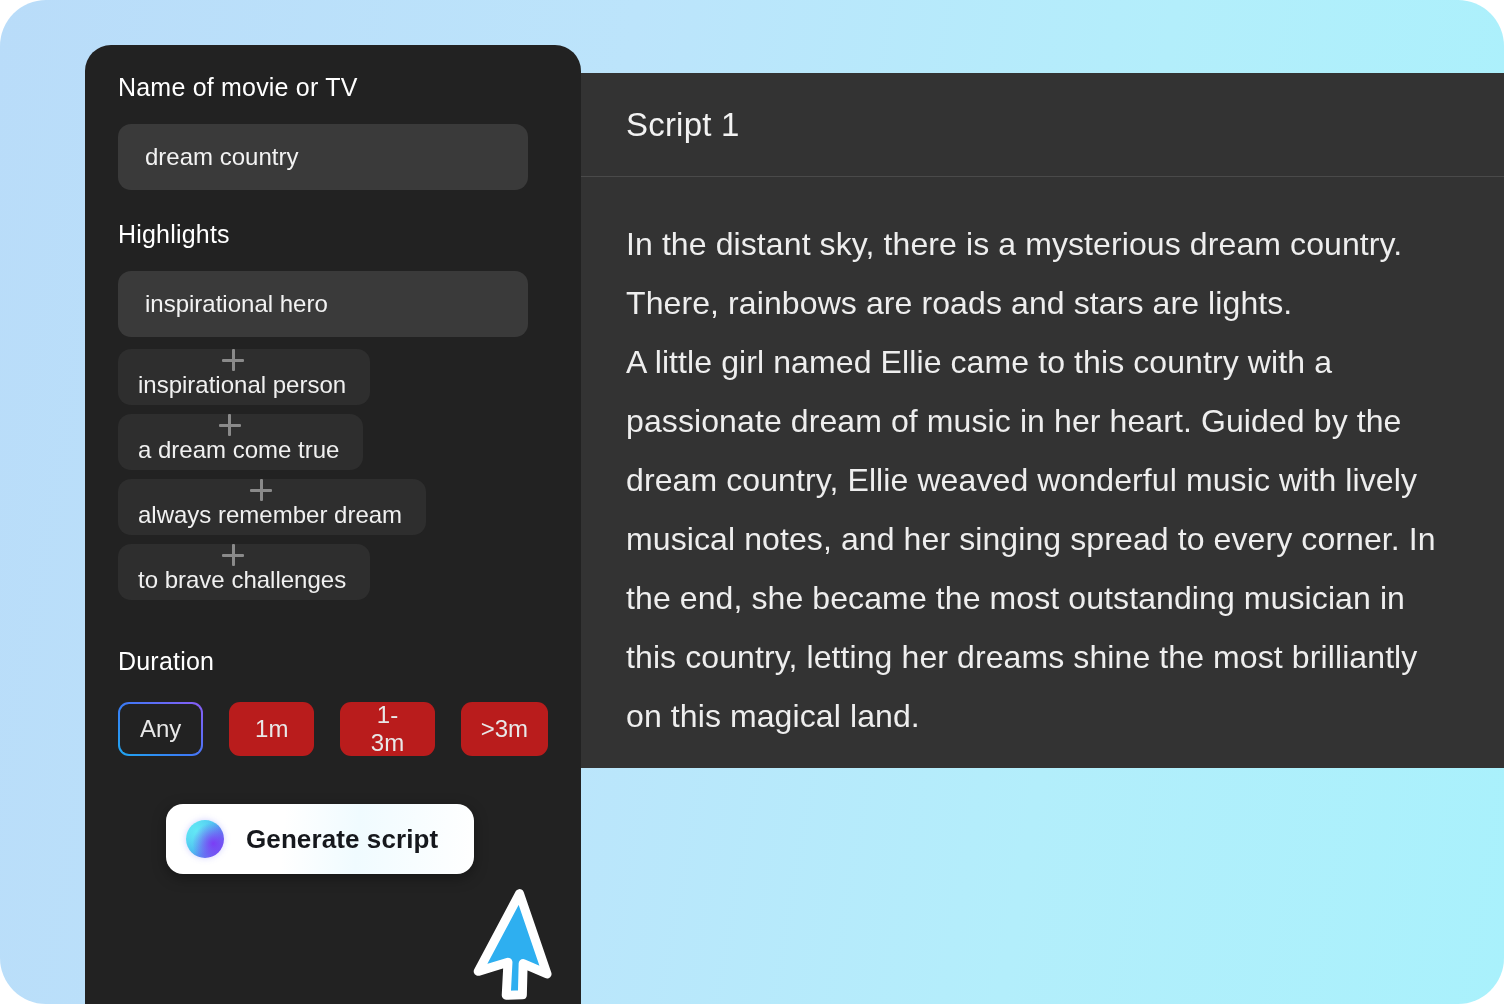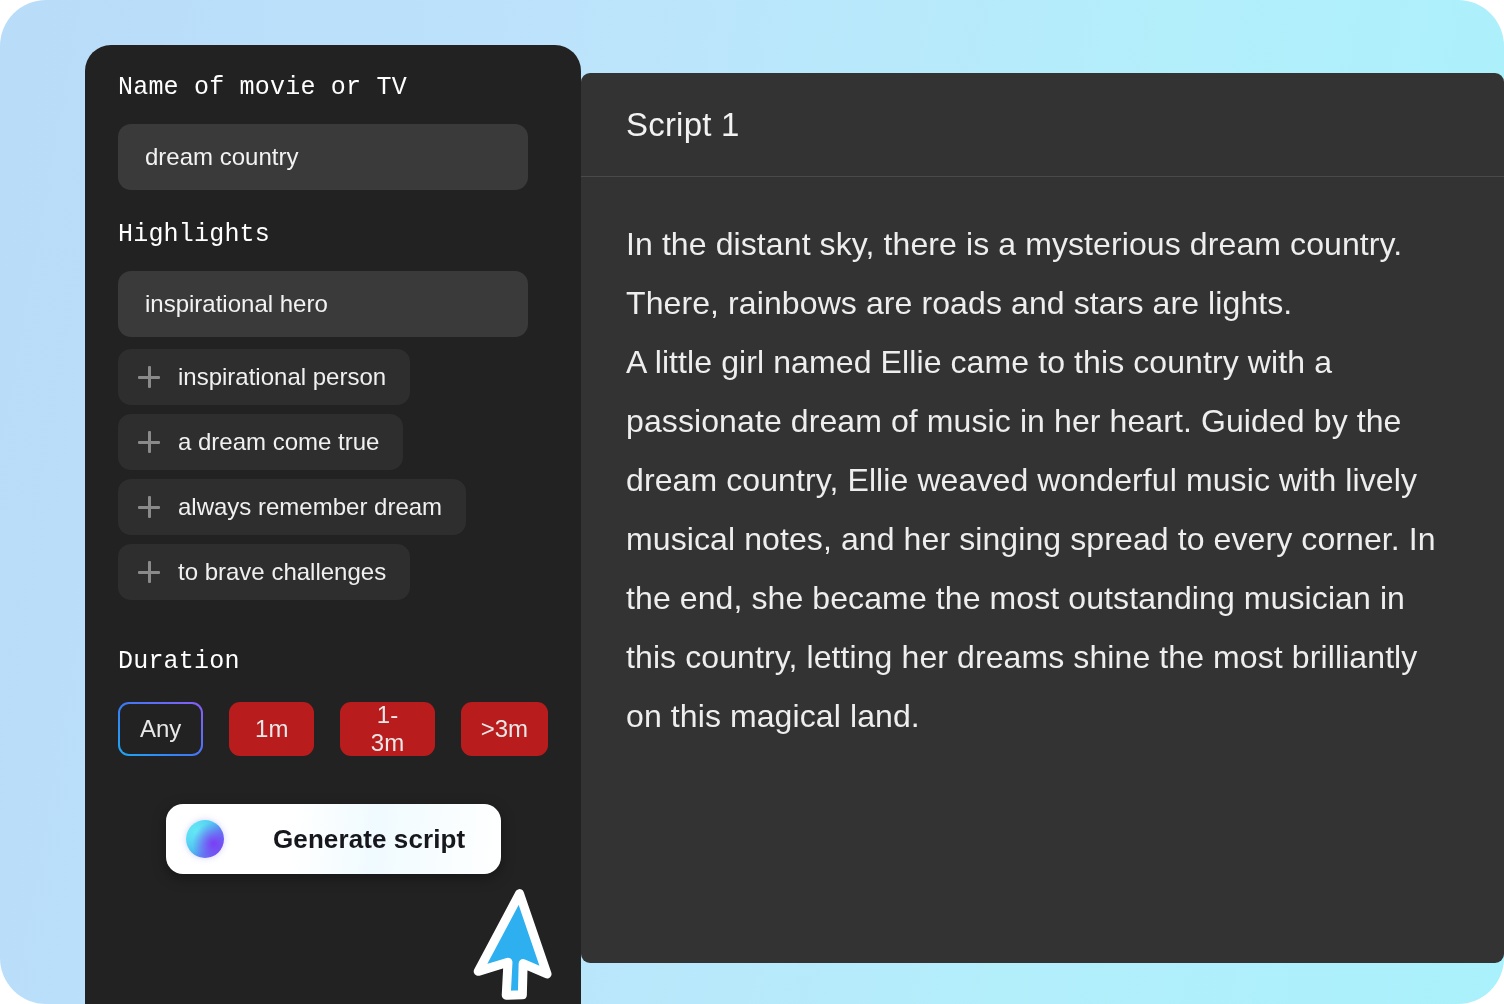--- a/index.html
+++ b/index.html
@@ -21,23 +21,22 @@
     border-radius: 46px;
     background: linear-gradient(100deg, #b9dcf9 0%, #bce4fb 38%, #b3eefb 70%, #a9f1fc 100%);
   }
 
   
   .script-panel {
     position: absolute;
     left: 581px;
     top: 73px;
     width: 923px;
-    height: 890px;
+    height: 695px;
     background: #333333;
-    border-radius: 9px;
   }
   .script-header {
     height: 104px;
     position: relative;
     display: flex;
     align-items: center;
     padding-left: 45px;
   }
   .script-header:after {
     content: "";
@@ -76,21 +75,20 @@
     border-top-right-radius: 26px;
     padding: 0 33px;
     overflow: hidden;
   }
 
   .field-label {
     color: #ffffff;
     font-size: 25px;
     font-weight: 400;
     letter-spacing: 0.2px;
-    font-family: Liberation Mono, monospace;
   }
   .label-name    { margin-top: 28px; }
   .label-highlights { margin-top: 30px; }
   .label-duration   { margin-top: 38px; }
 
   .text-input {
     margin-top: 22px;
     width: 410px;
     height: 66px;
     background: #3a3a3a;
@@ -110,20 +108,21 @@
   .chip {
     display: inline-flex;
     align-items: center;
     height: 56px;
     background: #2e2e2e;
     border-radius: 13px;
     padding: 0 24px 0 20px;
     margin-bottom: 9px;
     cursor: pointer;
     max-width: 100%;
+    flex-direction: column;
   }
   .chip-plus {
     display: inline-block;
     width: 22px;
     height: 22px;
     position: relative;
     margin-right: 18px;
     flex: none;
   }
   .chip-plus:before, .chip-plus:after {
@@ -200,21 +199,20 @@
       linear-gradient(130deg, #5fe2f2 0%, #4ab8f0 45%, #7a45f4 100%);
     filter: blur(0.4px);
     box-shadow: 0 0 6px rgba(120,120,255,0.35);
   }
   .generate-label {
     color: #16181d;
     font-size: 26px;
     font-weight: 700;
     letter-spacing: 0.1px;
     white-space: nowrap;
-    margin-left: 27px;
   }
 
   
   .cursor {
     position: absolute;
     left: 465px;
     top: 888px;
     width: 95px;
     height: 112px;
     pointer-events: none;

